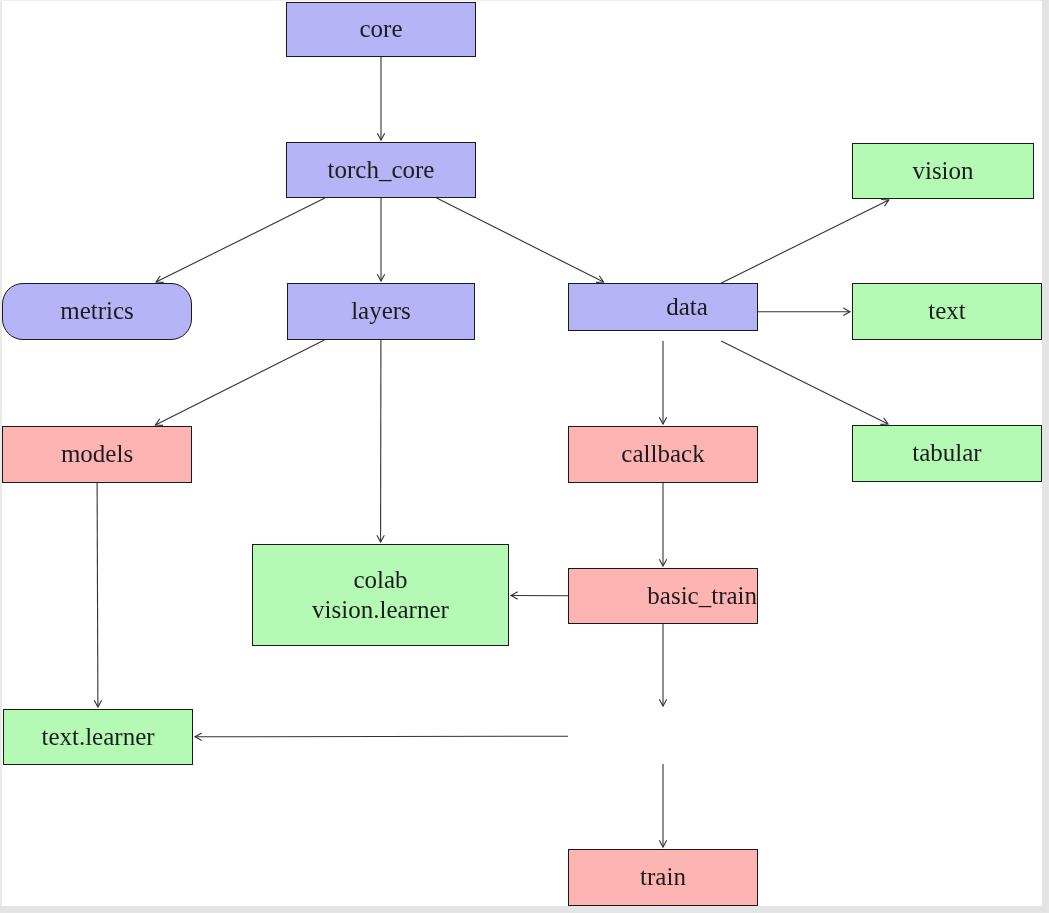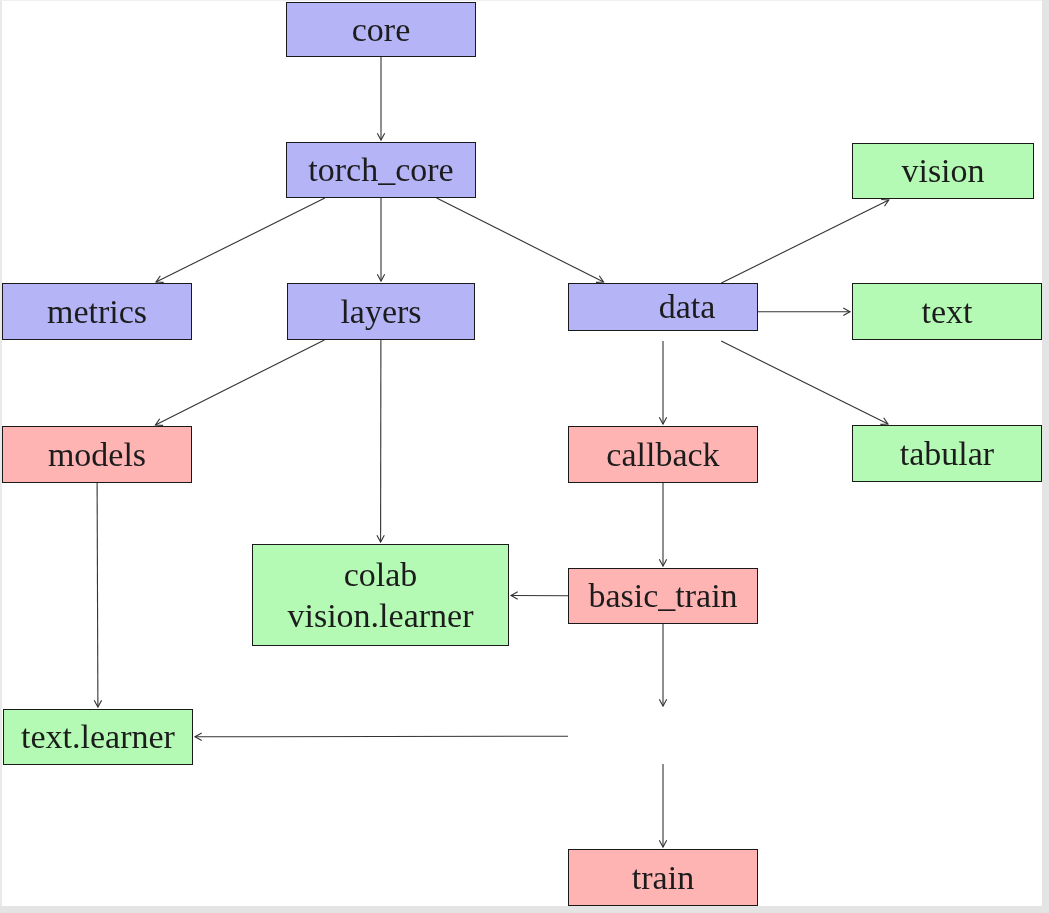--- a/index.html
+++ b/index.html
@@ -25,21 +25,21 @@
     pointer-events: none;
   }
   .node {
     position: absolute;
     box-sizing: border-box;
     border: 1.5px solid var(--border-color, #1a1a1a);
     display: flex;
     align-items: center;
     justify-content: center;
     text-align: center;
-    font-size: 34px;
+    font-size: 25px;
     line-height: 1.22;
     color: #1c1c1c;
     white-space: pre-line;
     z-index: 2;
   }
   .node.blue  { background: var(--blue-fill,  #b4b4f6); }
   .node.green { background: var(--green-fill, #b4f9b4); }
   .node.red   { background: var(--red-fill,   #ffb4b4); }
 </style>
 </head>
@@ -69,30 +69,30 @@
         <line x1="663.0" y1="624.0" x2="663.0" y2="706.0" stroke="#333333" stroke-width="1.1" marker-end="url(#arrowhead)"></line>
         <line x1="97.1" y1="483.0" x2="97.9" y2="707.0" stroke="#333333" stroke-width="1.1" marker-end="url(#arrowhead)"></line>
         <line x1="568.0" y1="736.2" x2="195.0" y2="736.8" stroke="#333333" stroke-width="1.1" marker-end="url(#arrowhead)"></line>
         <line x1="663.0" y1="764.0" x2="663.0" y2="847.0" stroke="#333333" stroke-width="1.1" marker-end="url(#arrowhead)"></line>
       </g>
   </svg>
 
   <div class="node blue" style="left:286px; top:2px;   width:190px; height:55px;"><span>core</span></div>
   <div class="node blue" style="left:286px; top:142px; width:190px; height:56px;"><span>torch_core</span></div>
   <div class="node green" style="left:852px; top:143px; width:182px; height:56px;justify-content:center;"><span>vision</span></div>
-  <div class="node blue" style="left:2px;   top:283px; width:190px; height:57px;"><span>metrics</span></div>
+  <div class="node blue" style="left:2px;   top:283px; width:190px; height:57px;border-radius:21px;"><span>metrics</span></div>
   <div class="node blue" style="left:287px; top:283px; width:188px; height:57px;"><span>layers</span></div>
   <div class="node blue" style="left:568px; top:283px; width:190px; height:48px;padding-left:48px;"><span>data</span></div>
   <div class="node red" style="left:2px;   top:426px; width:190px; height:57px;"><span>models</span></div>
   <div class="node green" style="left:852px; top:283px; width:190px; height:57px;"><span>text</span></div>
   <div class="node red" style="left:568px; top:426px; width:190px; height:57px;"><span>callback</span></div>
   <div class="node green" style="left:852px; top:425px; width:190px; height:57px;"><span>tabular</span></div>
   <div class="node green" style="left:252px; top:544px; width:257px; height:102px;justify-content:center;"><span>colab
 vision.learner</span></div>
-  <div class="node red" style="left:568px; top:568px; width:190px; height:56px;"><span>basic_train</span></div>
+  <div class="node red" style="left:568px; top:568px; width:190px; height:56px;justify-content:flex-end;"><span>basic_train</span></div>
   <div class="node green" style="left:3px; top:709px; width:190px; height:56px;"><span>text.learner</span></div>
   <div class="node red" style="left:568px; top:849px; width:190px; height:57px;"><span>train</span></div>
 
   <div class="frame-left"></div>
   <div class="frame-top"></div>
   <div class="frame-right"></div>
   <div class="frame-bottom"></div>
 
 </div>
 

